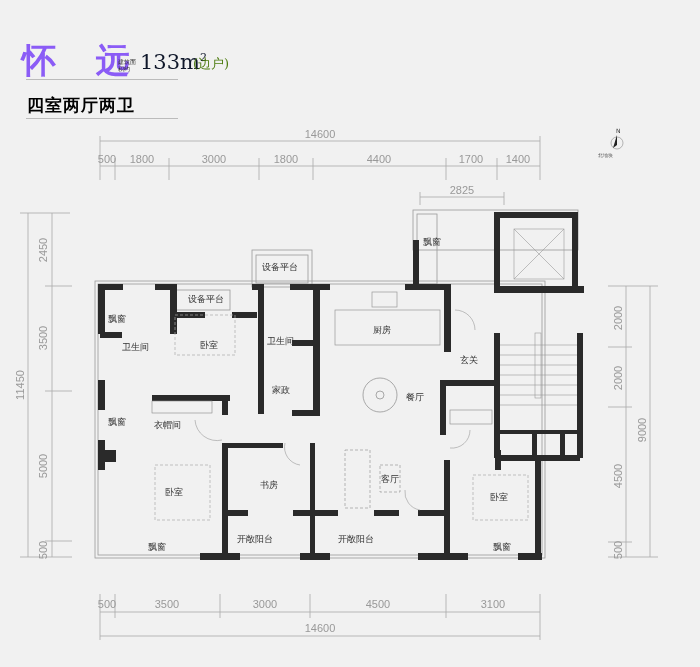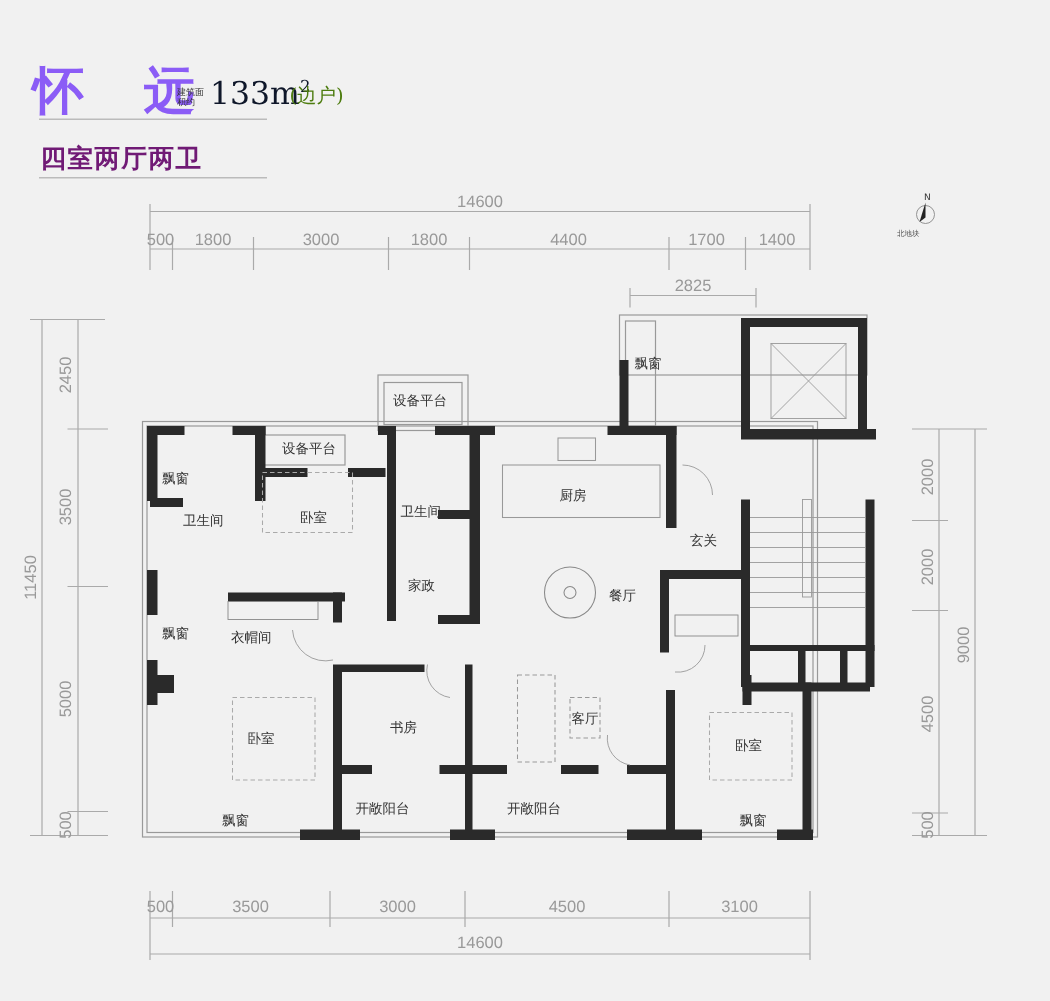--- a/index.html
+++ b/index.html
@@ -3,21 +3,21 @@
 <meta charset="utf-8">
 <style>
   html, body { margin:0; padding:0; }
   body { width:700px; height:667px; background:#f1f1f1; position:relative; overflow:hidden; font-family:"DejaVu Serif","Liberation Serif",serif; color:#222; }
   .title { position:absolute; left:22px; top:38px; font-size:34px; font-weight:bold; letter-spacing:14px; color:#8b5cf6; }
   .area-label { position:absolute; left:118px; top:58px; font-size:6px; line-height:7px; color:#333; width:20px; }
   .area-value { position:absolute; left:140px; top:50px; font-size:21px; color:#0f172a; }
   .area-value sup { font-size:11px; }
   .area-tag { position:absolute; left:193px; top:55px; font-size:13px; color:#4d7c0f; }
   .rule1 { position:absolute; left:26px; top:79px; width:152px; height:1px; background:#bbb; }
-  .subtitle { position:absolute; left:27px; top:94px; font-size:17px; font-weight:bold; color:#701a75; letter-spacing:1px; }
+  .subtitle { position:absolute; left:27px; top:94px; font-size:17px; font-weight:bold; color:#000000; letter-spacing:1px; }
   .rule2 { position:absolute; left:26px; top:118px; width:152px; height:1px; background:#bbb; }
   svg.plan { position:absolute; left:0; top:0; }
   .dim { font-family:"Liberation Sans","DejaVu Sans",sans-serif; font-size:11px; fill:#999; }
   .room { font-family:"DejaVu Sans",sans-serif; font-size:9px; fill:#333; }
   .compass-label { position:absolute; left:598px; top:152px; font-size:5px; color:#555; font-family:"DejaVu Sans",sans-serif; }
 </style>
 </head>
 <body>
 
 <div class="title">怀 远</div>

